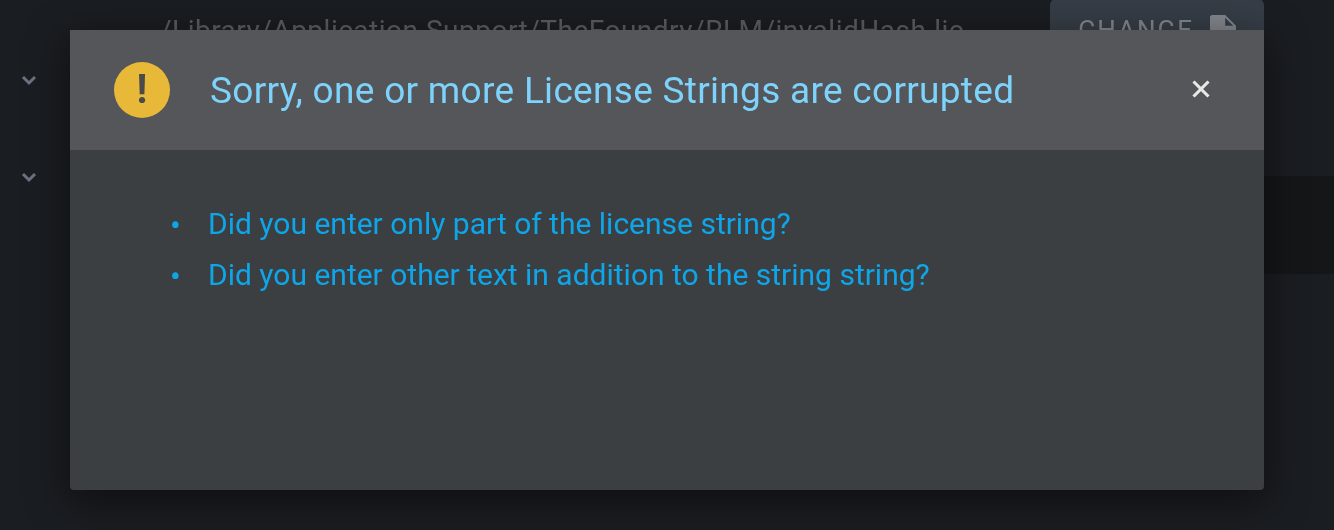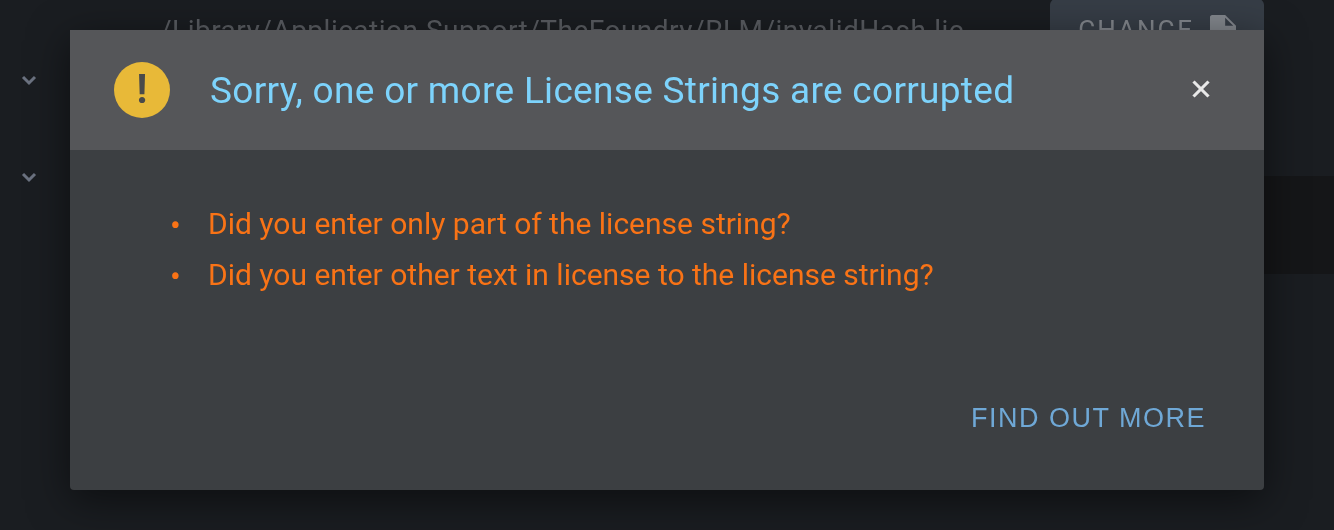--- a/index.html
+++ b/index.html
@@ -119,21 +119,21 @@
       flex-shrink: 0;
     }
     .dialog-body {
       padding: 48px 60px 20px 100px;
       flex: 1;
     }
     .dialog-list {
       list-style: none;
     }
     .dialog-list li {
-      color: #f97316;
+      color: #0ea5e9;
       font-size: 30px;
       line-height: 1.7;
       position: relative;
       padding-left: 38px;
     }
     .dialog-list li::before {
       content: "•";
       position: absolute;
       left: 0;
       font-size: 32px;
@@ -201,19 +201,16 @@
         <svg width="30" height="30" viewBox="0 0 24 24" fill="none" stroke="#e8e8e8" stroke-width="2.5">
           <line x1="18" y1="6" x2="6" y2="18"></line>
           <line x1="6" y1="6" x2="18" y2="18"></line>
         </svg>
       </span>
     </button>
   </div>
   <div class="dialog-body">
     <ul class="dialog-list">
       <li>Did you enter only part of the license string?</li>
-      <li>Did you enter other text in license to the license string?</li>
+      <li>Did you enter other text in addition to the string string?</li>
     </ul>
-  </div>
-  <div class="dialog-footer">
-    <button class="find-out-more">FIND OUT MORE</button>
   </div>
 </div>
 
 </body></html>

